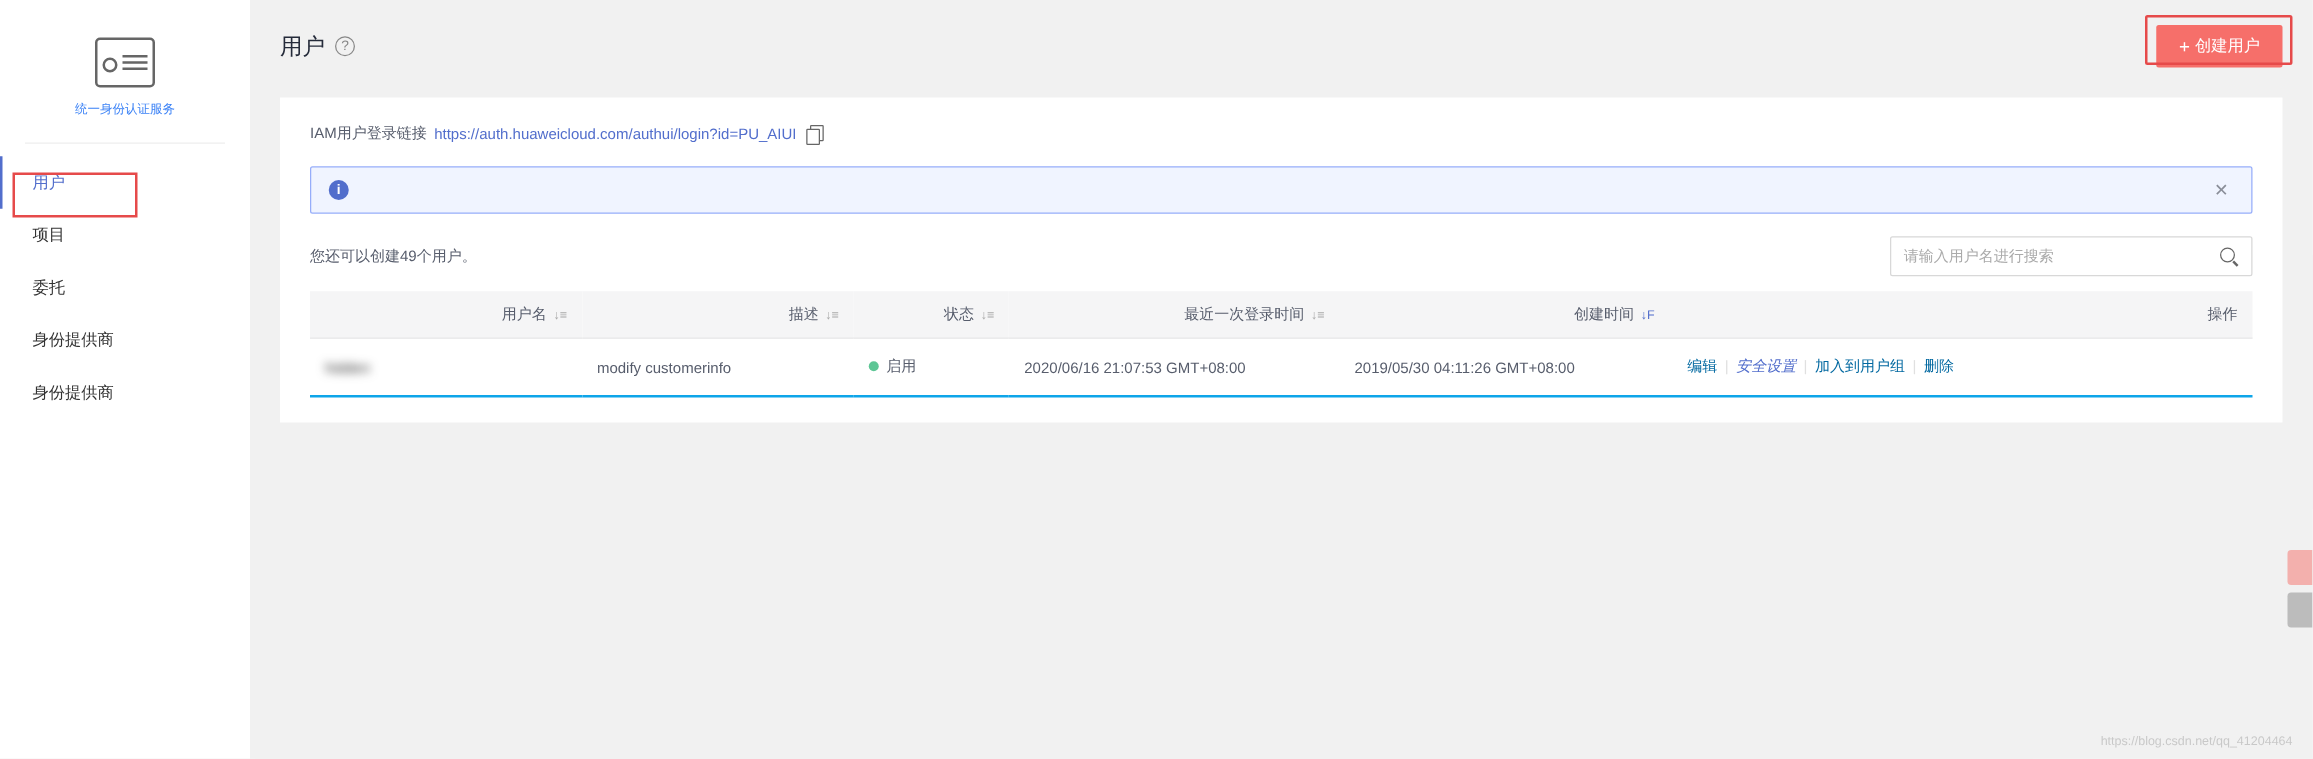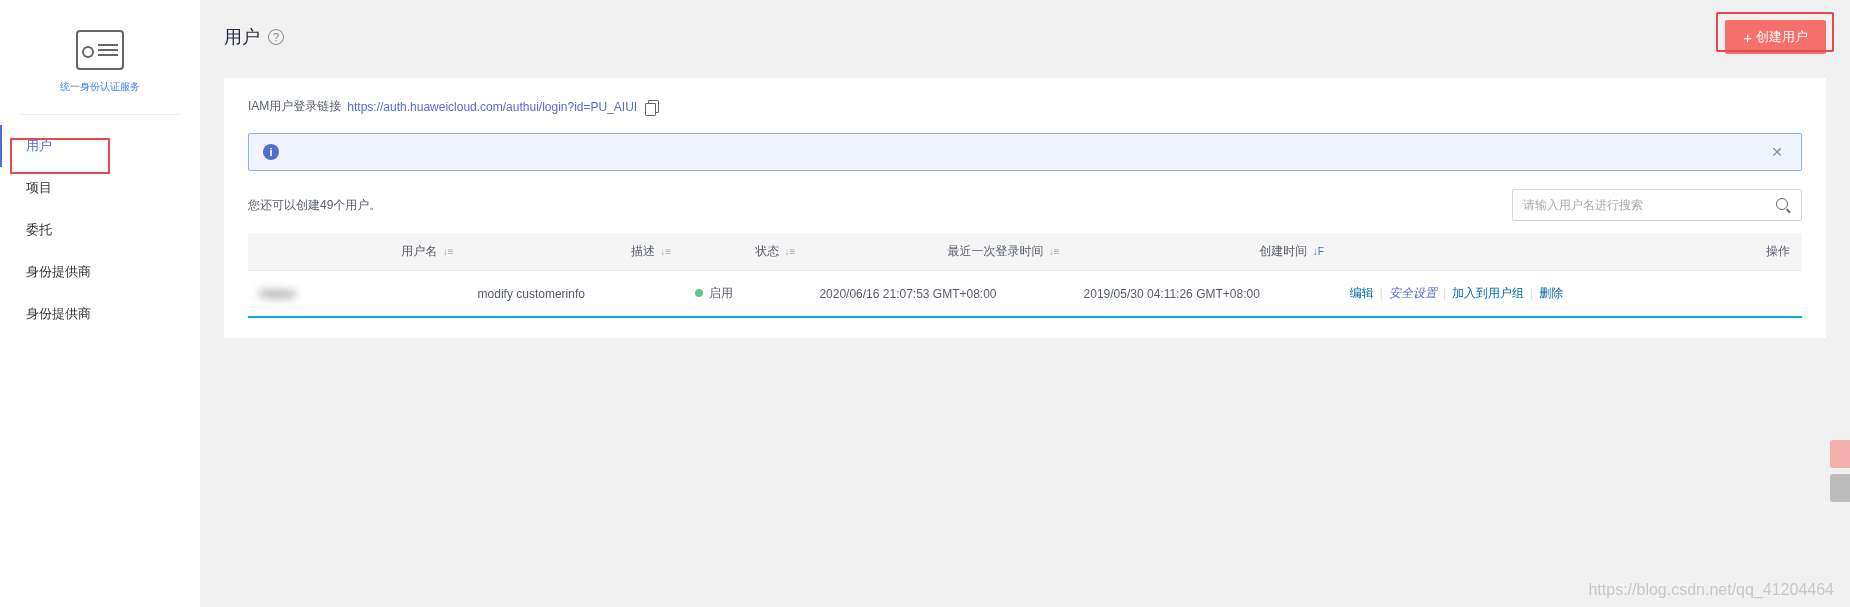--- a/index.html
+++ b/index.html
@@ -44,21 +44,21 @@
 thead tr { background: #f5f5f6; }
 th { text-align: right; padding: 10px 12px; font-weight: normal; color: #575d6c; border-bottom: 1px solid #e8e8e8; }
 th .sort-icon { color: #aaa; margin-left: 2px; font-size: 10px; }
 th .sort-icon.active { color: #526ecc; }
 td { padding: 14px 12px; color: #575d6c; border-bottom: 2px solid #0ea5e9; }
 .username-cell { filter: blur(4px); color: #333; }
 .status-dot { width: 8px; height: 8px; background: #5dc695; border-radius: 50%; display: inline-block; margin-right: 6px; }
 .op-link { color: #0369a1; text-decoration: none; padding: 0 2px; }
 .op-link.enabled { color: #526ecc; font-style: italic; }
 .op-sep { color: #e0e0e0; margin: 0 4px; }
-.watermark { position: absolute; bottom: 8px; right: 16px; font-size: 16px; color: rgba(140,140,140,0.4); }
+.watermark { position: absolute; bottom: 8px; right: 16px; font-size: 10px; color: rgba(140,140,140,0.4); }
 .float-btns { position: absolute; right: 0; top: 440px; }
 .float-btn { width: 20px; height: 28px; background: #f66f6a; margin-bottom: 6px; border-radius: 3px 0 0 3px; opacity: 0.5; }
 .float-btn:last-child { background: #888; }
 </style>
 </head>
 <body>
 
 <div class="sidebar">
   <div class="sidebar-top">
     <div class="idcard-icon">

